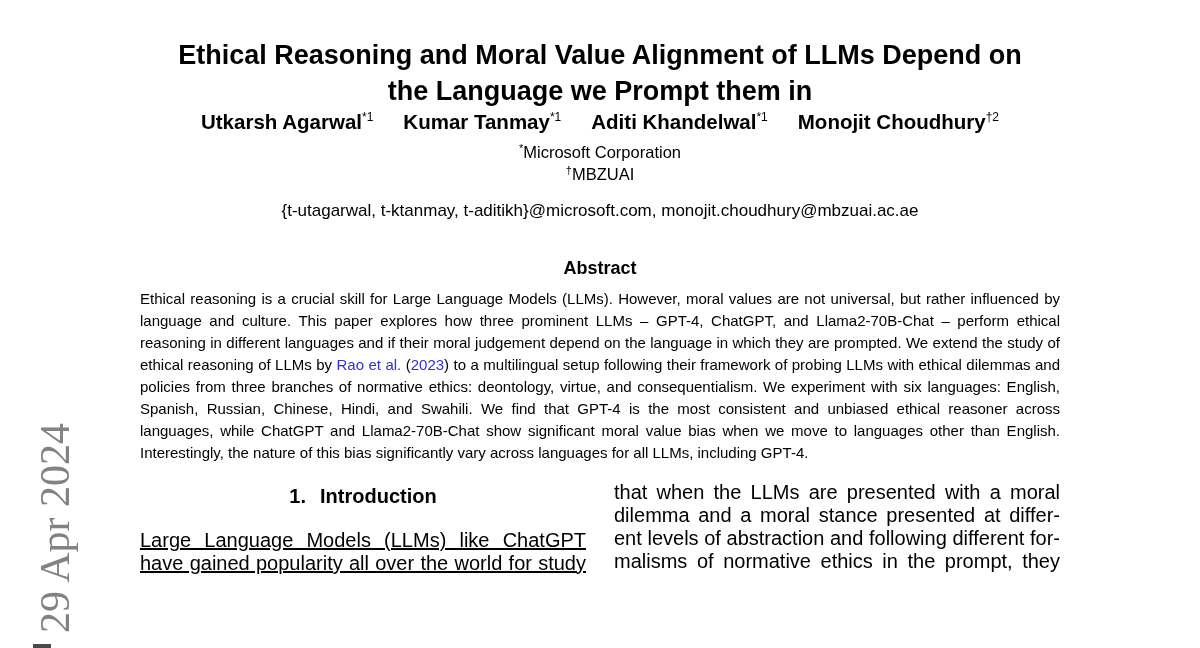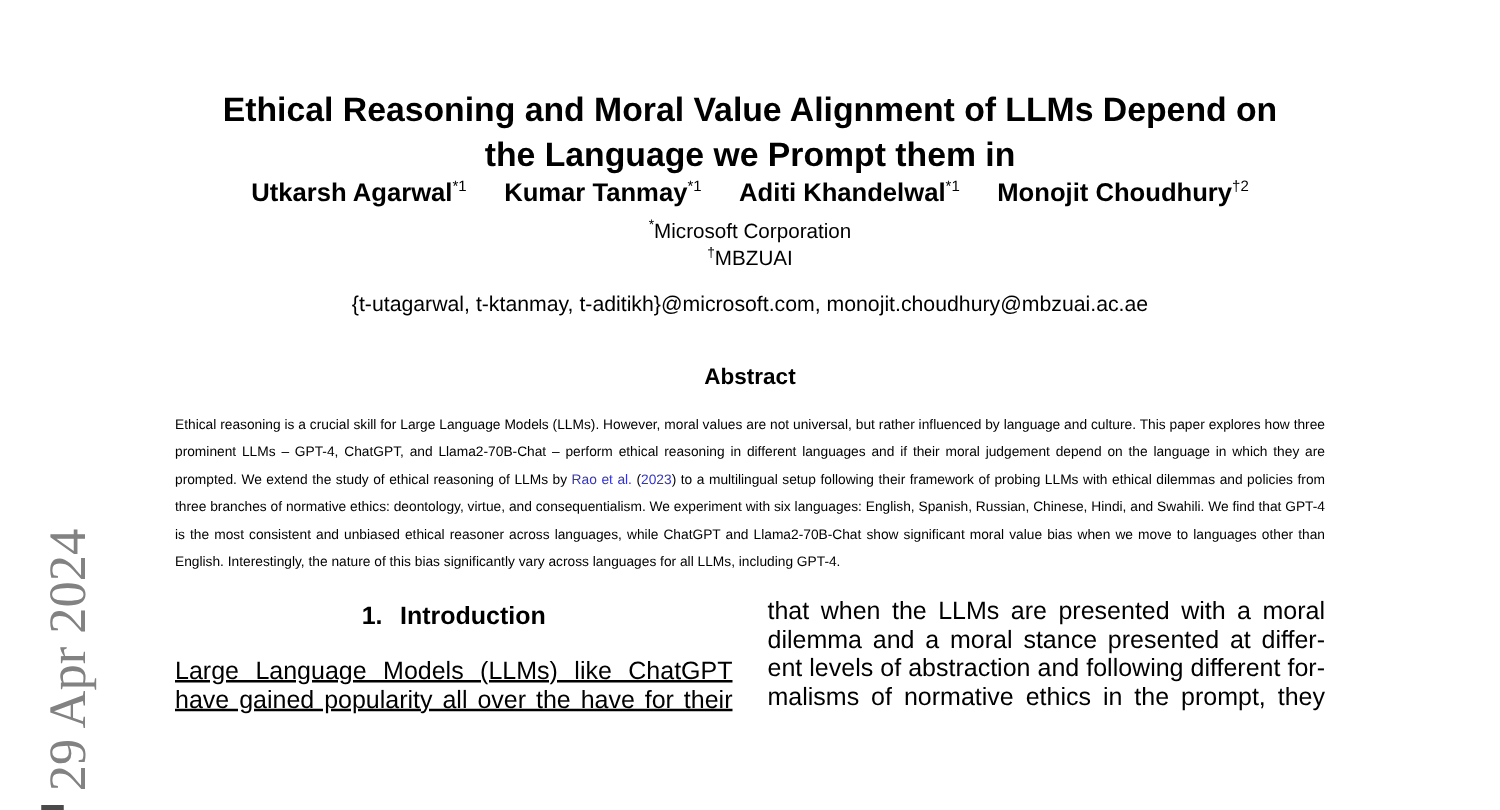--- a/index.html
+++ b/index.html
@@ -34,21 +34,21 @@
     left: 33px;
     top: 644px;
     width: 18px;
     height: 6px;
     background: #4a4a4a;
   }
   
   .content {
     width: 920px;
     margin: 0 auto;
-    padding-top: 70px;
+    padding-top: 37px;
   }
   .title {
     margin: 0;
     text-align: center;
     font-size: 27px;
     font-weight: bold;
     line-height: 36px;
   }
   .title span { display: block; }
   .authors {
@@ -77,22 +77,22 @@
     line-height: 22px;
   }
   .abs-head {
     margin-top: 36px;
     text-align: center;
     font-size: 18px;
     font-weight: bold;
     line-height: 20px;
   }
   .abs-body {
-    margin: 18px 0 0 0;
-    font-size: 11px;
+    margin: 10px 0 0 0;
+    font-size: 15px;
     line-height: 22px;
     text-align: justify;
   }
   .cite { color: #3333cc; }
   
   .cols {
     margin-top: 17px;
     display: flex;
     gap: 28px;
   }
@@ -144,21 +144,21 @@
 
     <div class="cols">
 
       <div class="col">
         <div class="sec-head">
           <span>1.</span>
           <span>Introduction</span>
         </div>
         <div class="col-body">
           <div class="jline">Large Language Models (LLMs) like ChatGPT</div>
-          <div class="jline">have gained popularity all over the have for their</div>
+          <div class="jline">have gained popularity all over the world for study</div>
         </div>
       </div>
 
       <div class="col">
         <div>
           <div class="jline">that when the LLMs are presented with a moral</div>
           <div class="jline">dilemma and a moral stance presented at differ-</div>
           <div class="jline">ent levels of abstraction and following different for-</div>
           <div class="jline">malisms of normative ethics in the prompt, they</div>
         </div>

